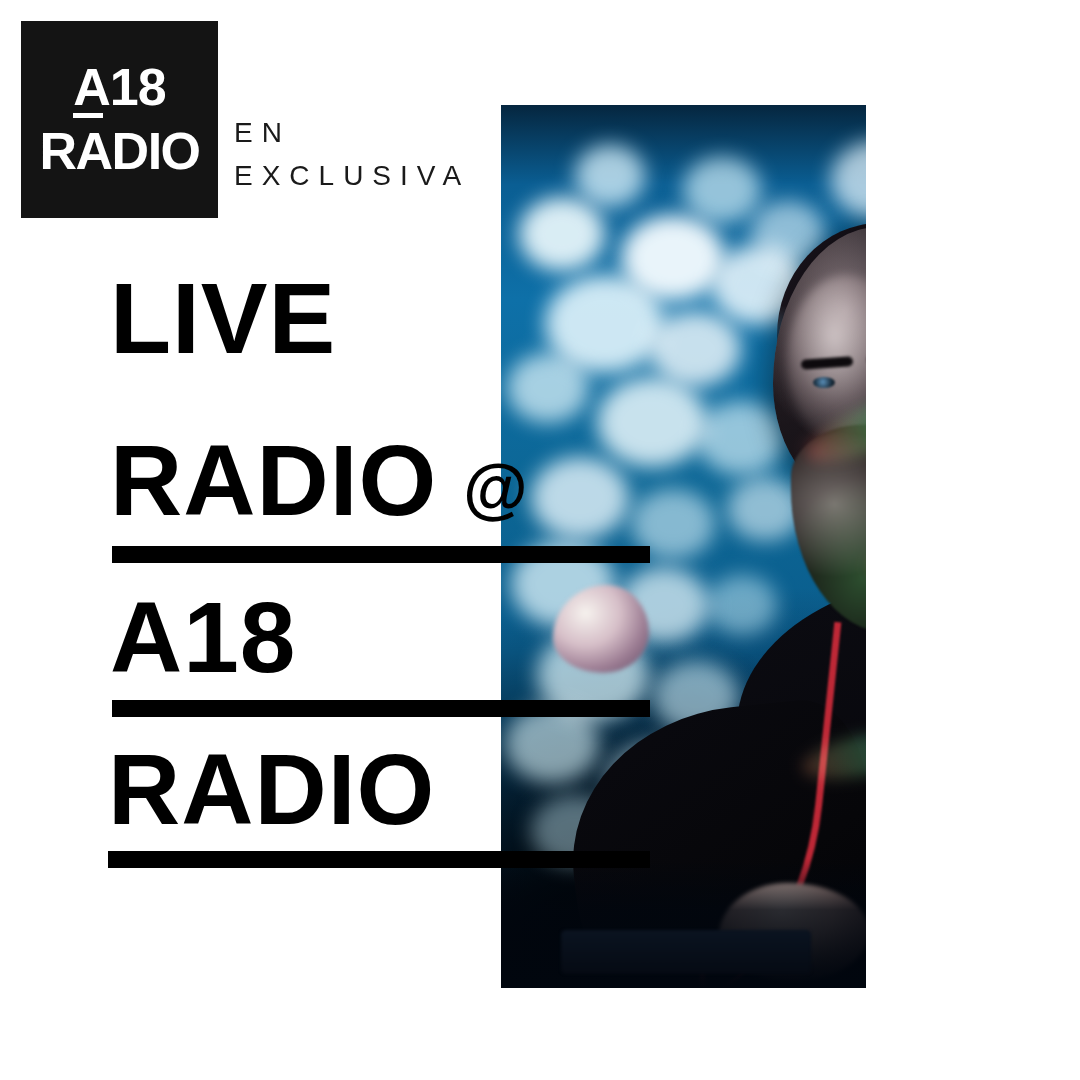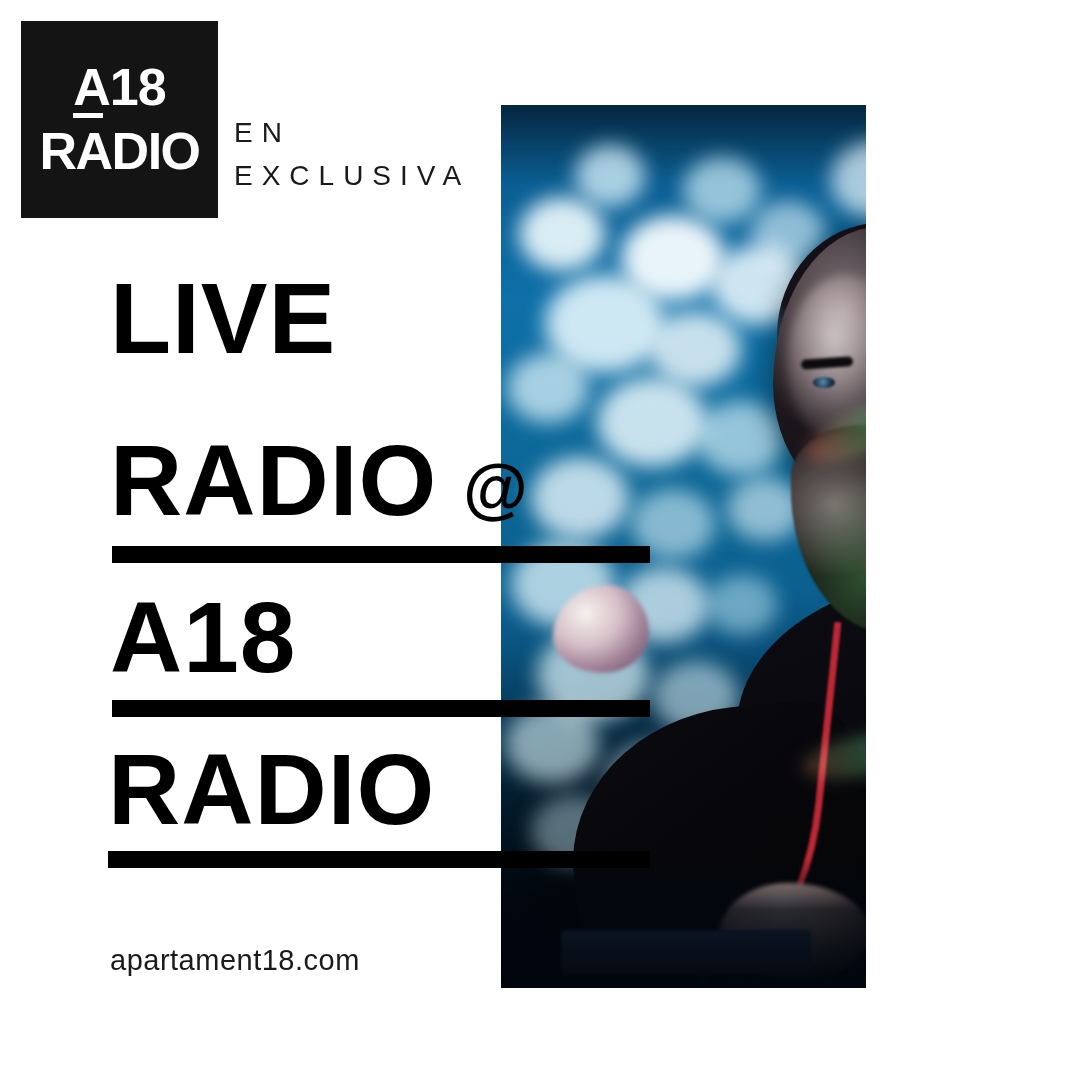--- a/index.html
+++ b/index.html
@@ -390,15 +390,14 @@
       <span>RADIO</span><span class="hl-at">@</span>
     </div>
   </div>
 
   <div class="bar bar-1"></div>
   <div class="hl-a18">A18</div>
   <div class="bar bar-2"></div>
   <div class="hl-radio">RADIO</div>
   <div class="bar bar-3"></div>
 
-  <div class="site-url">apartament18.com</div>
 
 </div>
 
 </body></html>

